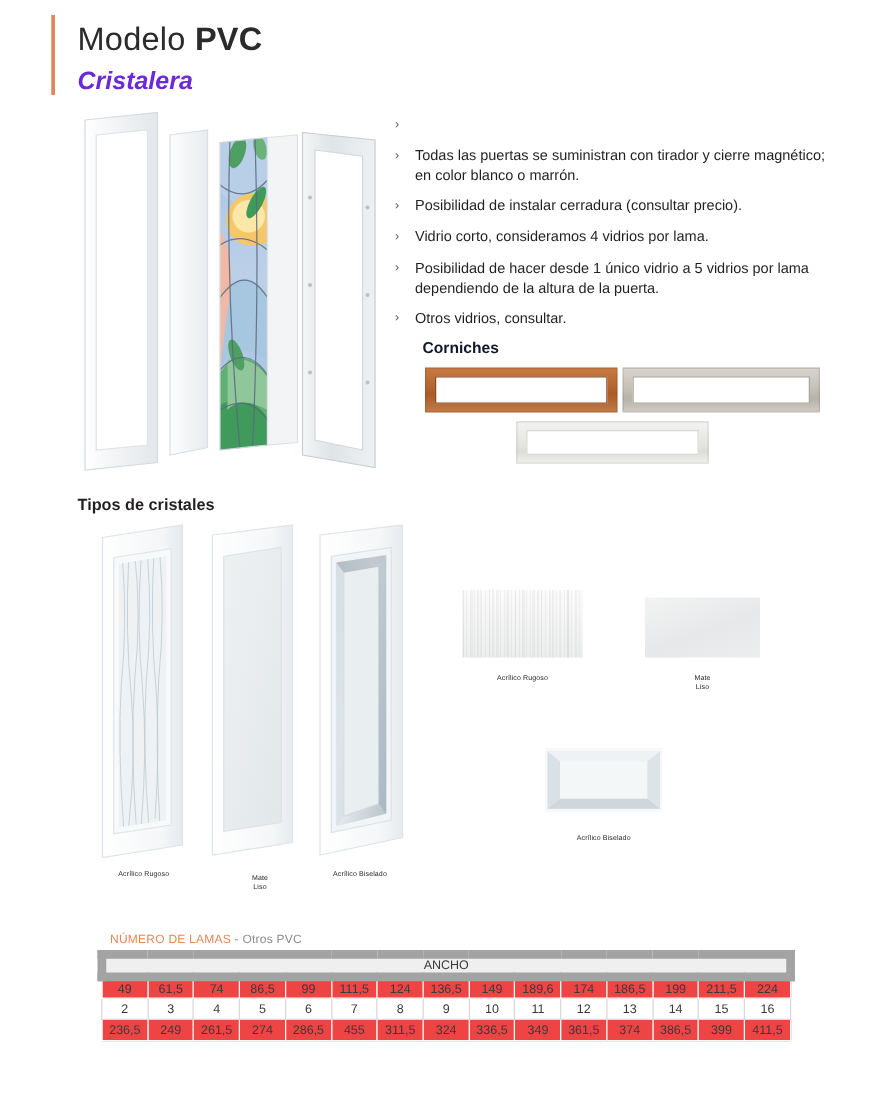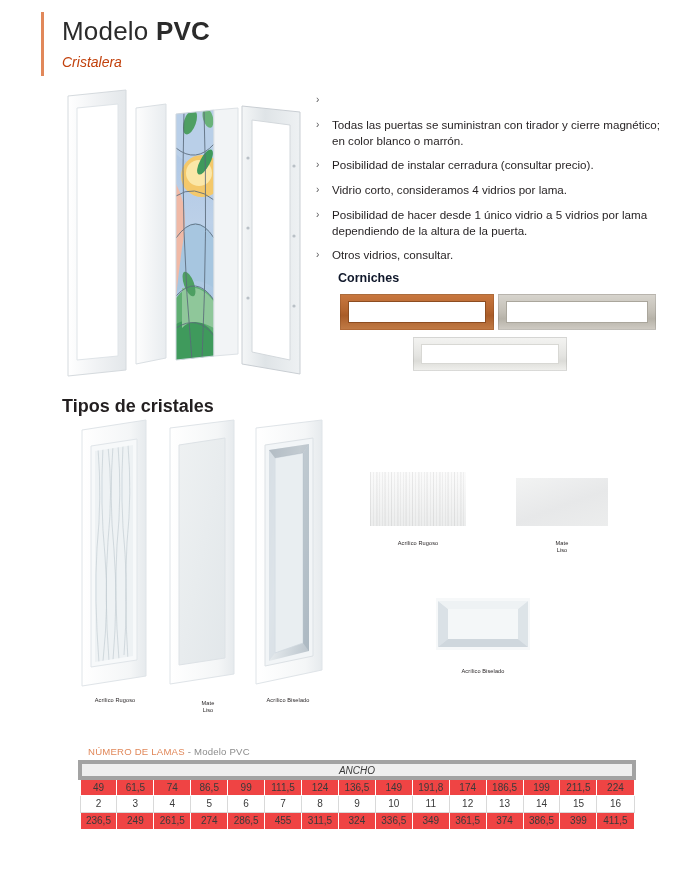--- a/index.html
+++ b/index.html
@@ -19,22 +19,22 @@
     background: #e1885a;
   }
   .title {
     position: absolute; left: 62px; top: 16px;
     font-size: 26px; font-weight: 300; letter-spacing: .2px;
     color: #2b2b2b; white-space: nowrap;
   }
   .title b { font-weight: 700; }
   .subtitle {
     position: absolute; left: 62px; top: 54px;
-    font-size: 14px; font-style: italic; font-weight: 400;
-    color: #c2410c;
+    font-size: 20px; font-style: italic; font-weight: 700;
+    color: #6d28d9;
   }
 
   
   .hero { position: absolute; left: 62px; top: 88px; width: 244px; height: 292px; }
   .hero svg { display: block; }
 
   
   .bullets { position: absolute; left: 316px; top: 92px; width: 356px; }
   .bullet { display: flex; margin-bottom: 9px; }
   .bullet .chev {
@@ -67,21 +67,21 @@
   #corn-grey .corn-inner { margin: 6px 7px; border: 1px solid #aaa69c; }
   #corn-white {
     left: 413px; top: 337px; width: 154px; height: 34px;
     background: linear-gradient(180deg,#f3f3f1 0%, #e4e4e1 55%, #dcdcd8 72%, #efefec 100%);
   }
   #corn-white .corn-inner { margin: 6px 7px; border: 1px solid #d8d8d4; }
 
   
   .types-title {
     position: absolute; left: 62px; top: 396px;
-    font-size: 18px; font-weight: 700; color: #231f20;
+    font-size: 13px; font-weight: 700; color: #231f20;
   }
   .panels { position: absolute; left: 78px; top: 418px; }
   .caption {
     position: absolute; font-size: 5.6px; color: #231f20;
     text-align: center; line-height: 7px; letter-spacing: .1px;
   }
 
   
   .swatch { position: absolute; }
   .swatch .chip { width: 100%; height: 100%; }
@@ -111,22 +111,21 @@
     font-size: 10px;
     color: #3a3a3a;
     height: 17px;
     padding: 0;
   }
   .row-head td {
     background: #efefef;
     font-size: 10px;
     color: #3a3a3a;
     height: 16px;
-    border: 4px solid #a3a3a3;
-    font-style: italic;
+    border: 7px solid #a3a3a3;
   }
   .row-ancho td { background: #ef4444; border: 1px solid #ffffff; }
   .row-lamas td { background: #ffffff; border: 1px solid #d9d9d9; color: #3a3a3a; }
 </style>
 </head>
 <body>
 
 <div class="page">
 
   <div class="accent-bar"></div>
@@ -337,41 +336,41 @@
       <polygon points="12,11 82,11 82,41 12,41" fill="#f4f7f8"></polygon>
       <path d="M2,3 L12,11 L12,41 L2,49 Z" fill="#dae1e6"></path>
       <path d="M92,3 L82,11 L82,41 L92,49 Z" fill="#dde4e8"></path>
       <path d="M2,3 L92,3 L82,11 L12,11 Z" fill="#eef2f4"></path>
       <path d="M2,49 L92,49 L82,41 L12,41 Z" fill="#cfd7dd"></path>
     </svg>
   </div>
   <div class="caption" style="left:443px; top:668px; width:80px;">Acrílico Biselado</div>
 
   <div class="table-title">
-    <span>NÚMERO DE LAMAS</span><span class="sub"> - Modelo PVC</span>
+    <span>NÚMERO DE LAMAS</span><span class="sub"> - Otros PVC</span>
   </div>
 
   <div class="tbl">
     <table>
       <tbody>
           <tr class="row-head">
         <td colspan="15">ANCHO</td>
       </tr>
 
       <tr class="row-ancho">
         <td>49</td>
         <td>61,5</td>
         <td>74</td>
         <td>86,5</td>
         <td>99</td>
         <td>111,5</td>
         <td>124</td>
         <td>136,5</td>
         <td>149</td>
-        <td>191,8</td>
+        <td>189,6</td>
         <td>174</td>
         <td>186,5</td>
         <td>199</td>
         <td>211,5</td>
         <td>224</td>
       </tr>
 
       <tr class="row-lamas">
         <td>2</td>
         <td>3</td>

